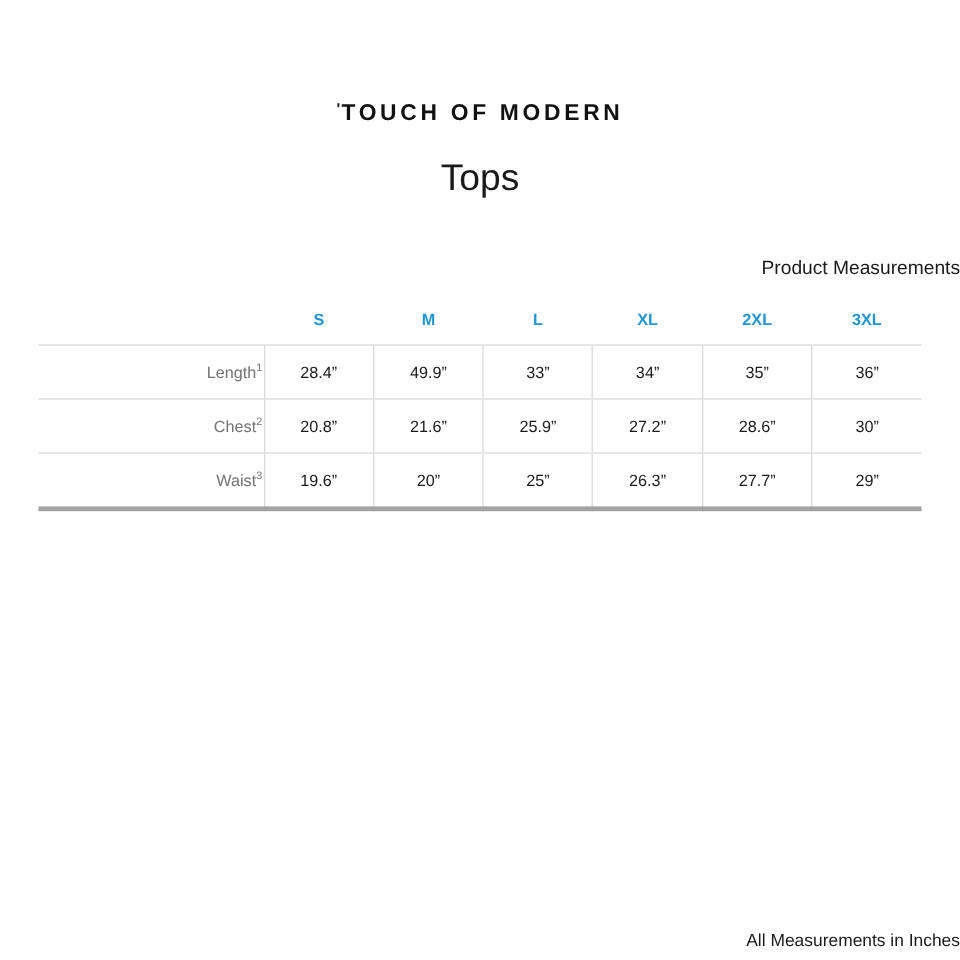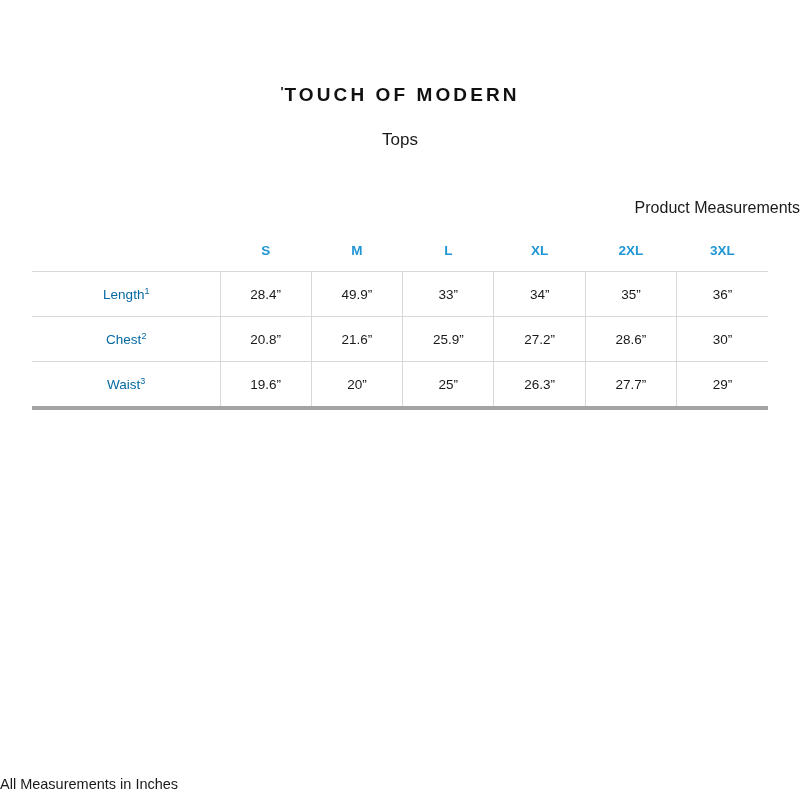--- a/index.html
+++ b/index.html
@@ -45,21 +45,21 @@
     text-align: center;
     margin-top: 24px;
   }
   .title-line1 {
     font-size: 25px;
     font-weight: 400;
     color: #1a1a1a;
     letter-spacing: 0.2px;
   }
   .title-line2 {
-    font-size: 17px;
+    font-size: 31px;
     font-weight: 400;
     color: #1a1a1a;
     margin-top: 6px;
   }
 
   .section-label {
     text-align: right;
     font-size: 16px;
     color: #1a1a1a;
     margin-top: 49px;
@@ -97,23 +97,23 @@
     border-bottom: 4px solid #a3a3a3;
   }
 
   table.size-chart td {
     font-size: 13.5px;
     height: 42px;
     vertical-align: middle;
     border: none;
   }
   table.size-chart td.rowlabel {
-    text-align: center;
+    text-align: right;
     padding-left: 2px;
-    color: #0369a1;
+    color: #737373;
   }
   table.size-chart td.val {
     text-align: center;
     color: #1a1a1a;
     border-left: 1px solid #d8d8d8;
   }
   sup {
     font-size: 9px;
     vertical-align: super;
     line-height: 0;
@@ -127,21 +127,21 @@
     line-height: 15.5px;
     color: #2b2b2b;
   }
 
   
   .bottom-note {
     position: absolute;
     left: 0;
     right: 0;
     top: 692px;
-    text-align: left;
+    text-align: right;
     font-size: 14.5px;
     color: #1a1a1a;
   }
 </style>
 </head>
 <body>
 
 <div class="page">
 
   <div class="brand">

